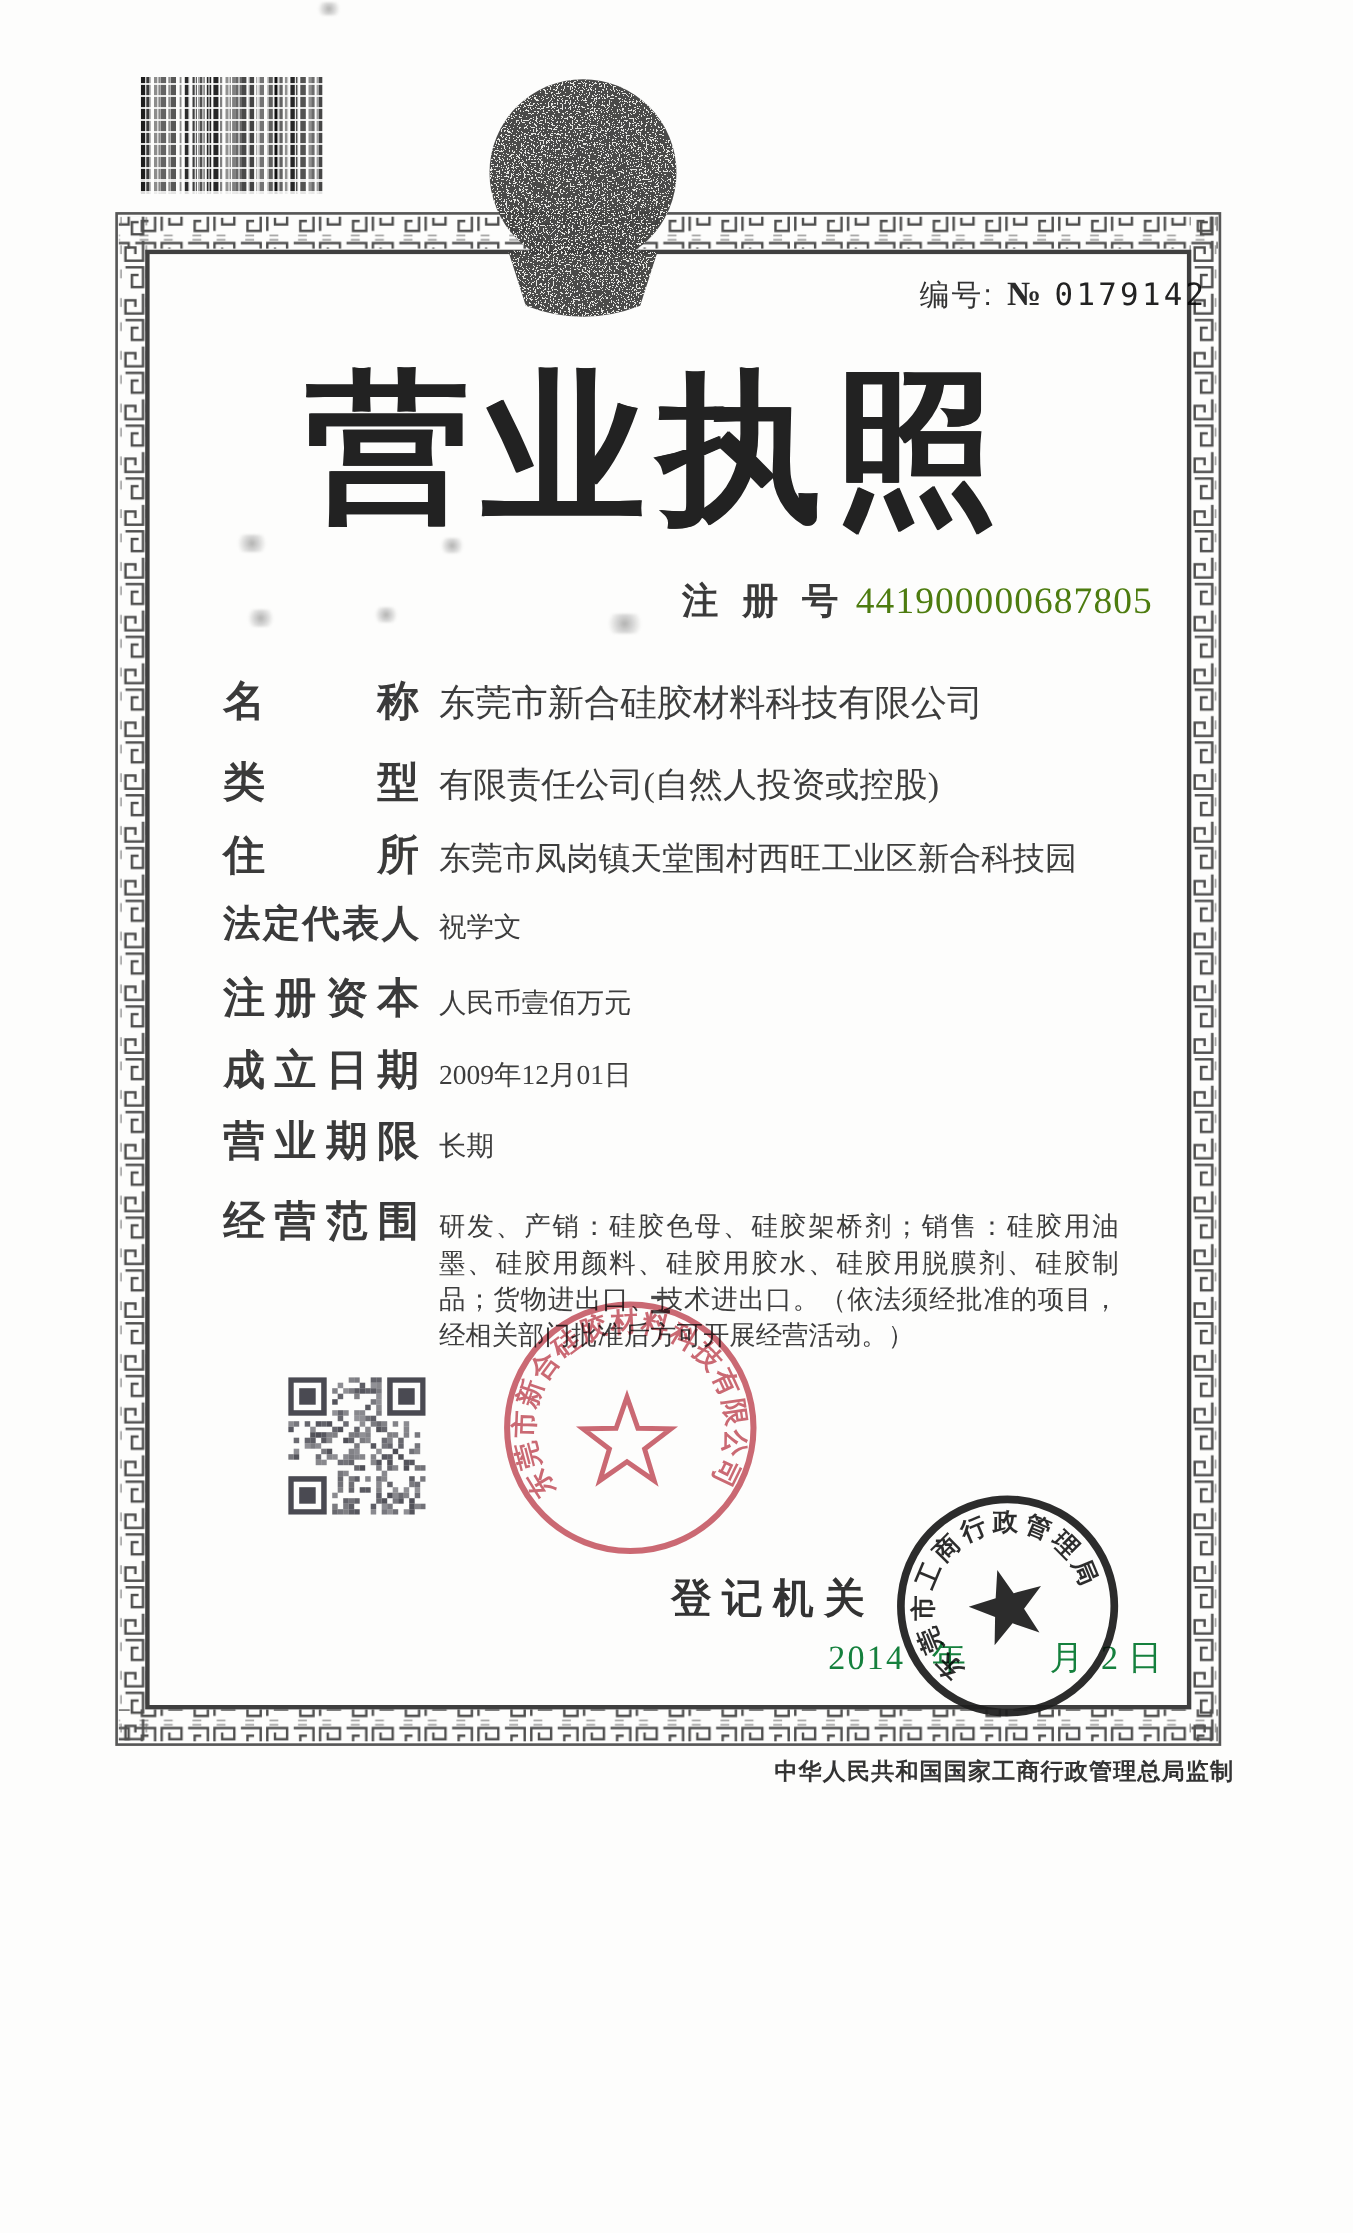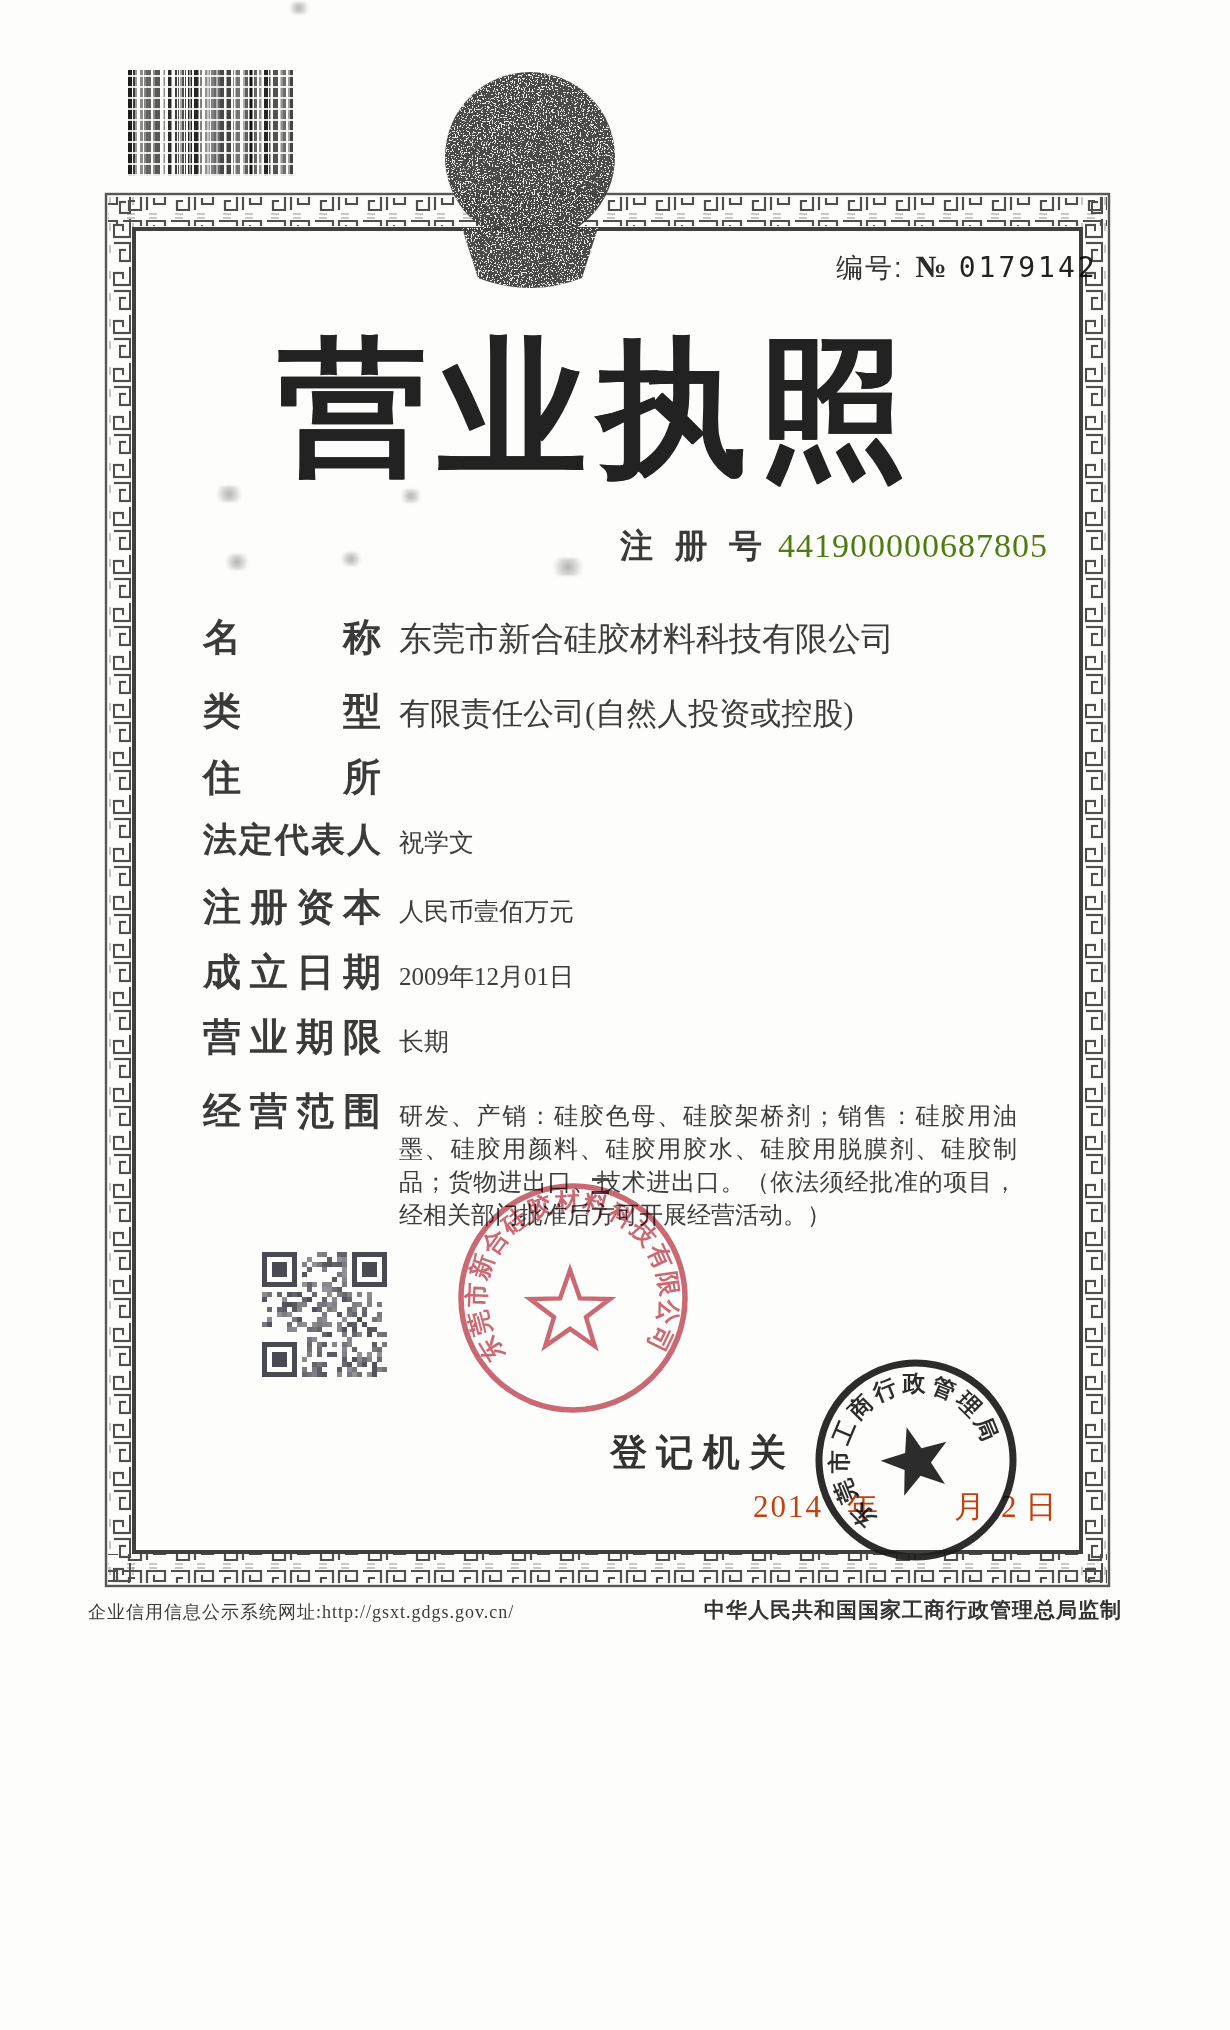--- a/index.html
+++ b/index.html
@@ -27,21 +27,21 @@
   .f-label{width:178px;font-size:38px;font-weight:600;color:#3a3a3a;flex:none;}
   .f-value{color:#3d3d3d;}
   .v0{font-size:33px;}
   .v1{font-size:31px;}
   .v2{font-size:29px;}
   .vs{font-size:25px;}
   .v7{font-size:24px;line-height:33px;width:618px;text-align:justify;margin-top:32px;}
 
   
   .registry-row{left:610px;top:1428px;width:176px;font-size:37px;font-weight:600;color:#333;}
-  .date-line{left:753px;top:1486px;display:flex;align-items:baseline;font-size:31px;color:#c2410c;}
+  .date-line{left:753px;top:1486px;display:flex;align-items:baseline;font-size:31px;color:#15803d;}
   .d-year{letter-spacing:2px;}
   .d-yu{margin-left:24px;}
   .d-mu{margin-left:76px;}
   .d-day{margin-left:16px;}
   .d-du{margin-left:9px;}
 
   
   .footer-left{left:88px;top:1600px;font-size:18px;letter-spacing:1px;color:#3c3c3c;}
   .footer-right{left:704px;top:1596px;font-size:21px;font-weight:600;letter-spacing:1px;color:#333;}
 
@@ -137,20 +137,21 @@
         <span>类</span>
         <span>型</span>
       </div>
     <div class="f-value v1">有限责任公司(自然人投资或控股)</div>
   </div>
   <div class="field-row abs" style="top:752px">
     <div class="f-label" style="display: flex; justify-content: space-between;">
         <span>住</span>
         <span>所</span>
       </div>
+    <div class="f-value v2">东莞市凤岗镇天堂围村西旺工业区新合科技园</div>
   </div>
   <div class="field-row abs" style="top:817px">
     <div class="f-label" style="display: flex; justify-content: space-between; font-size: 34px;">
         <span>法</span>
         <span>定</span>
         <span>代</span>
         <span>表</span>
         <span>人</span>
       </div>
     <div class="f-value vs">祝学文</div>
@@ -404,21 +405,20 @@
       <span>关</span>
     </div>
   <div class="date-line abs">
     <span class="d-year">2014</span>
     <span class="d-yu">年</span>
     <span class="d-mu">月</span>
     <span class="d-day">2</span>
     <span class="d-du">日</span>
   </div>
 
-  <div class="footer-left abs">企业信用信息公示系统网址:http://gsxt.gdgs.gov.cn/</div>
   <div class="footer-right abs">中华人民共和国国家工商行政管理总局监制</div>
 
   <div class="smudge abs" style="left:212px;top:486px;width:34px;height:16px"></div>
   <div class="smudge abs" style="left:398px;top:489px;width:26px;height:14px"></div>
   <div class="smudge abs" style="left:222px;top:554px;width:30px;height:16px"></div>
   <div class="smudge abs" style="left:338px;top:552px;width:26px;height:14px"></div>
   <div class="smudge abs" style="left:548px;top:558px;width:40px;height:18px"></div>
   <div class="smudge abs" style="left:286px;top:2px;width:26px;height:12px"></div>
 
   <svg class="gfx" width="1230" height="2030" viewBox="0 0 1230 2030">

